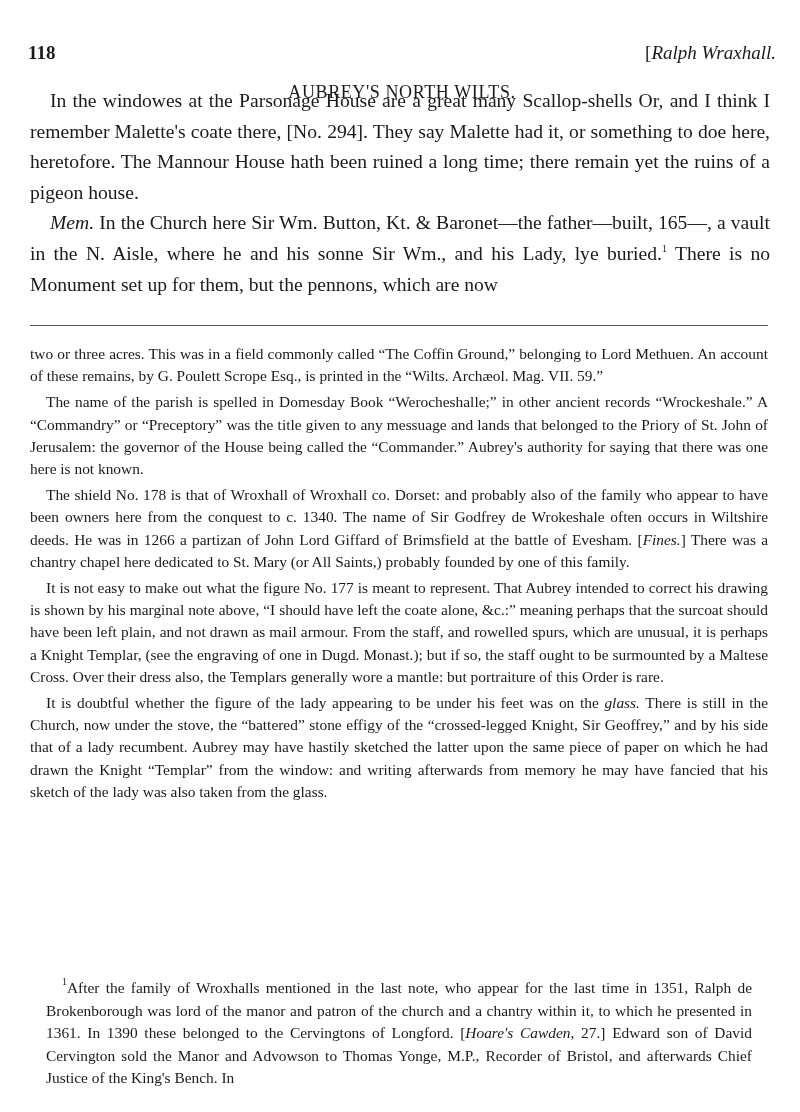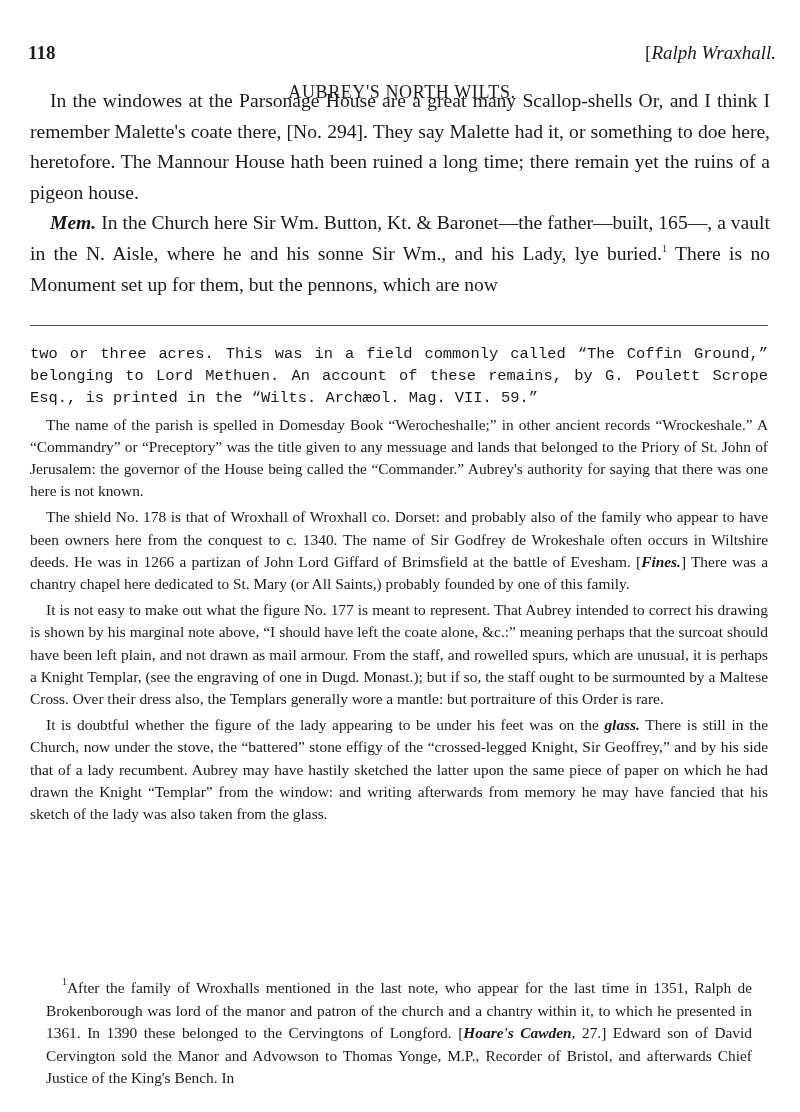--- a/index.html
+++ b/index.html
@@ -11,28 +11,28 @@
   .header { position: absolute; top: 42px; left: 28px; width: 748px; height: 24px; }
   .pgnum { position: absolute; left: 0; top: 0; font-size: 19px; font-weight: bold; }
   .running { position: absolute; left: 0; width: 748px; top: 4px; text-align: center;
     font-size: 18px; letter-spacing: 0.6px; font-variant: small-caps; text-transform: uppercase; margin-top: 36px; }
   .section { position: absolute; right: 0; top: 0; font-size: 19px; font-style: italic; }
   .section .br { font-style: normal; font-weight: 300; }
 
   .main { position: absolute; left: 30px; top: 86px; width: 740px; font-size: 19.6px; line-height: 30.6px; text-align: justify; }
   .main p { margin: 0; text-indent: 20px; }
   .main p + p { margin-top: 0; }
-  .it { font-style: italic; font-weight: bold; }
+  .it { font-style: italic; }
   sup { font-size: 10px; vertical-align: 8px; line-height: 0; }
 
   .rule { position: absolute; left: 30px; top: 325px; width: 738px; height: 0; border-top: 1px solid #555; }
 
   .notes { position: absolute; left: 30px; top: 343px; width: 738px; font-size: 15.4px; line-height: 22.2px; text-align: justify; }
   .notes p { margin: 0 0 4px 0; text-indent: 16px; }
-  .notes p.cont { text-indent: 0; font-family: Liberation Mono, monospace; }
+  .notes p.cont { text-indent: 0; }
 
   .fn { position: absolute; left: 30px; top: 961px; width: 738px; font-size: 15.4px; line-height: 22.6px; text-align: justify; }
   .fn p { margin: 16px; text-indent: 16px; }
 </style>
 </head>
 <body>
 
 <div class="page">
 
   <div class="header">

